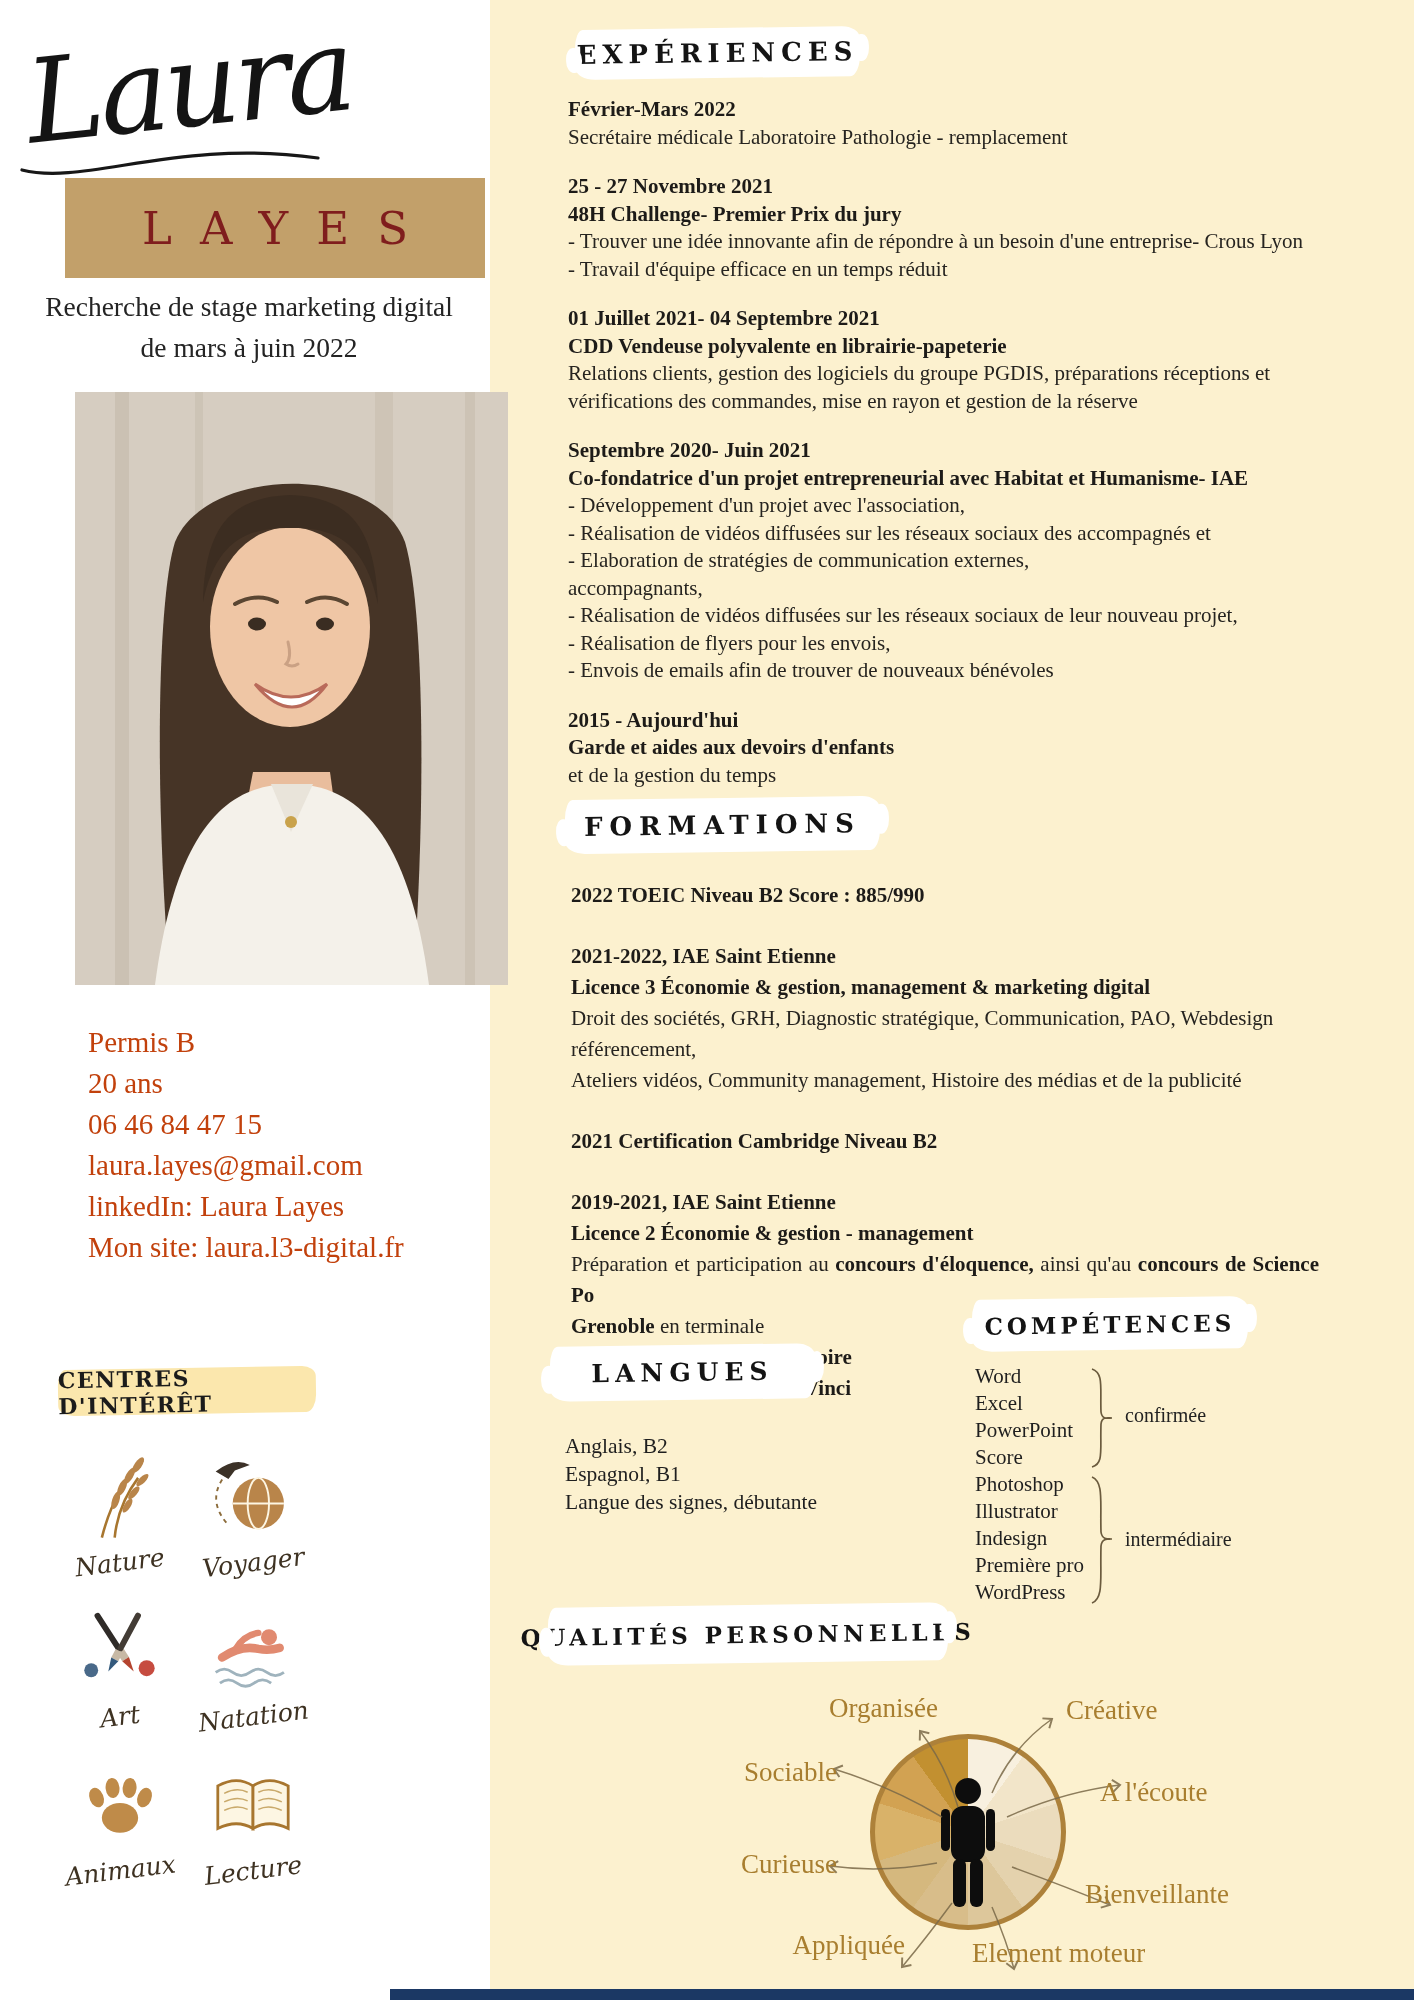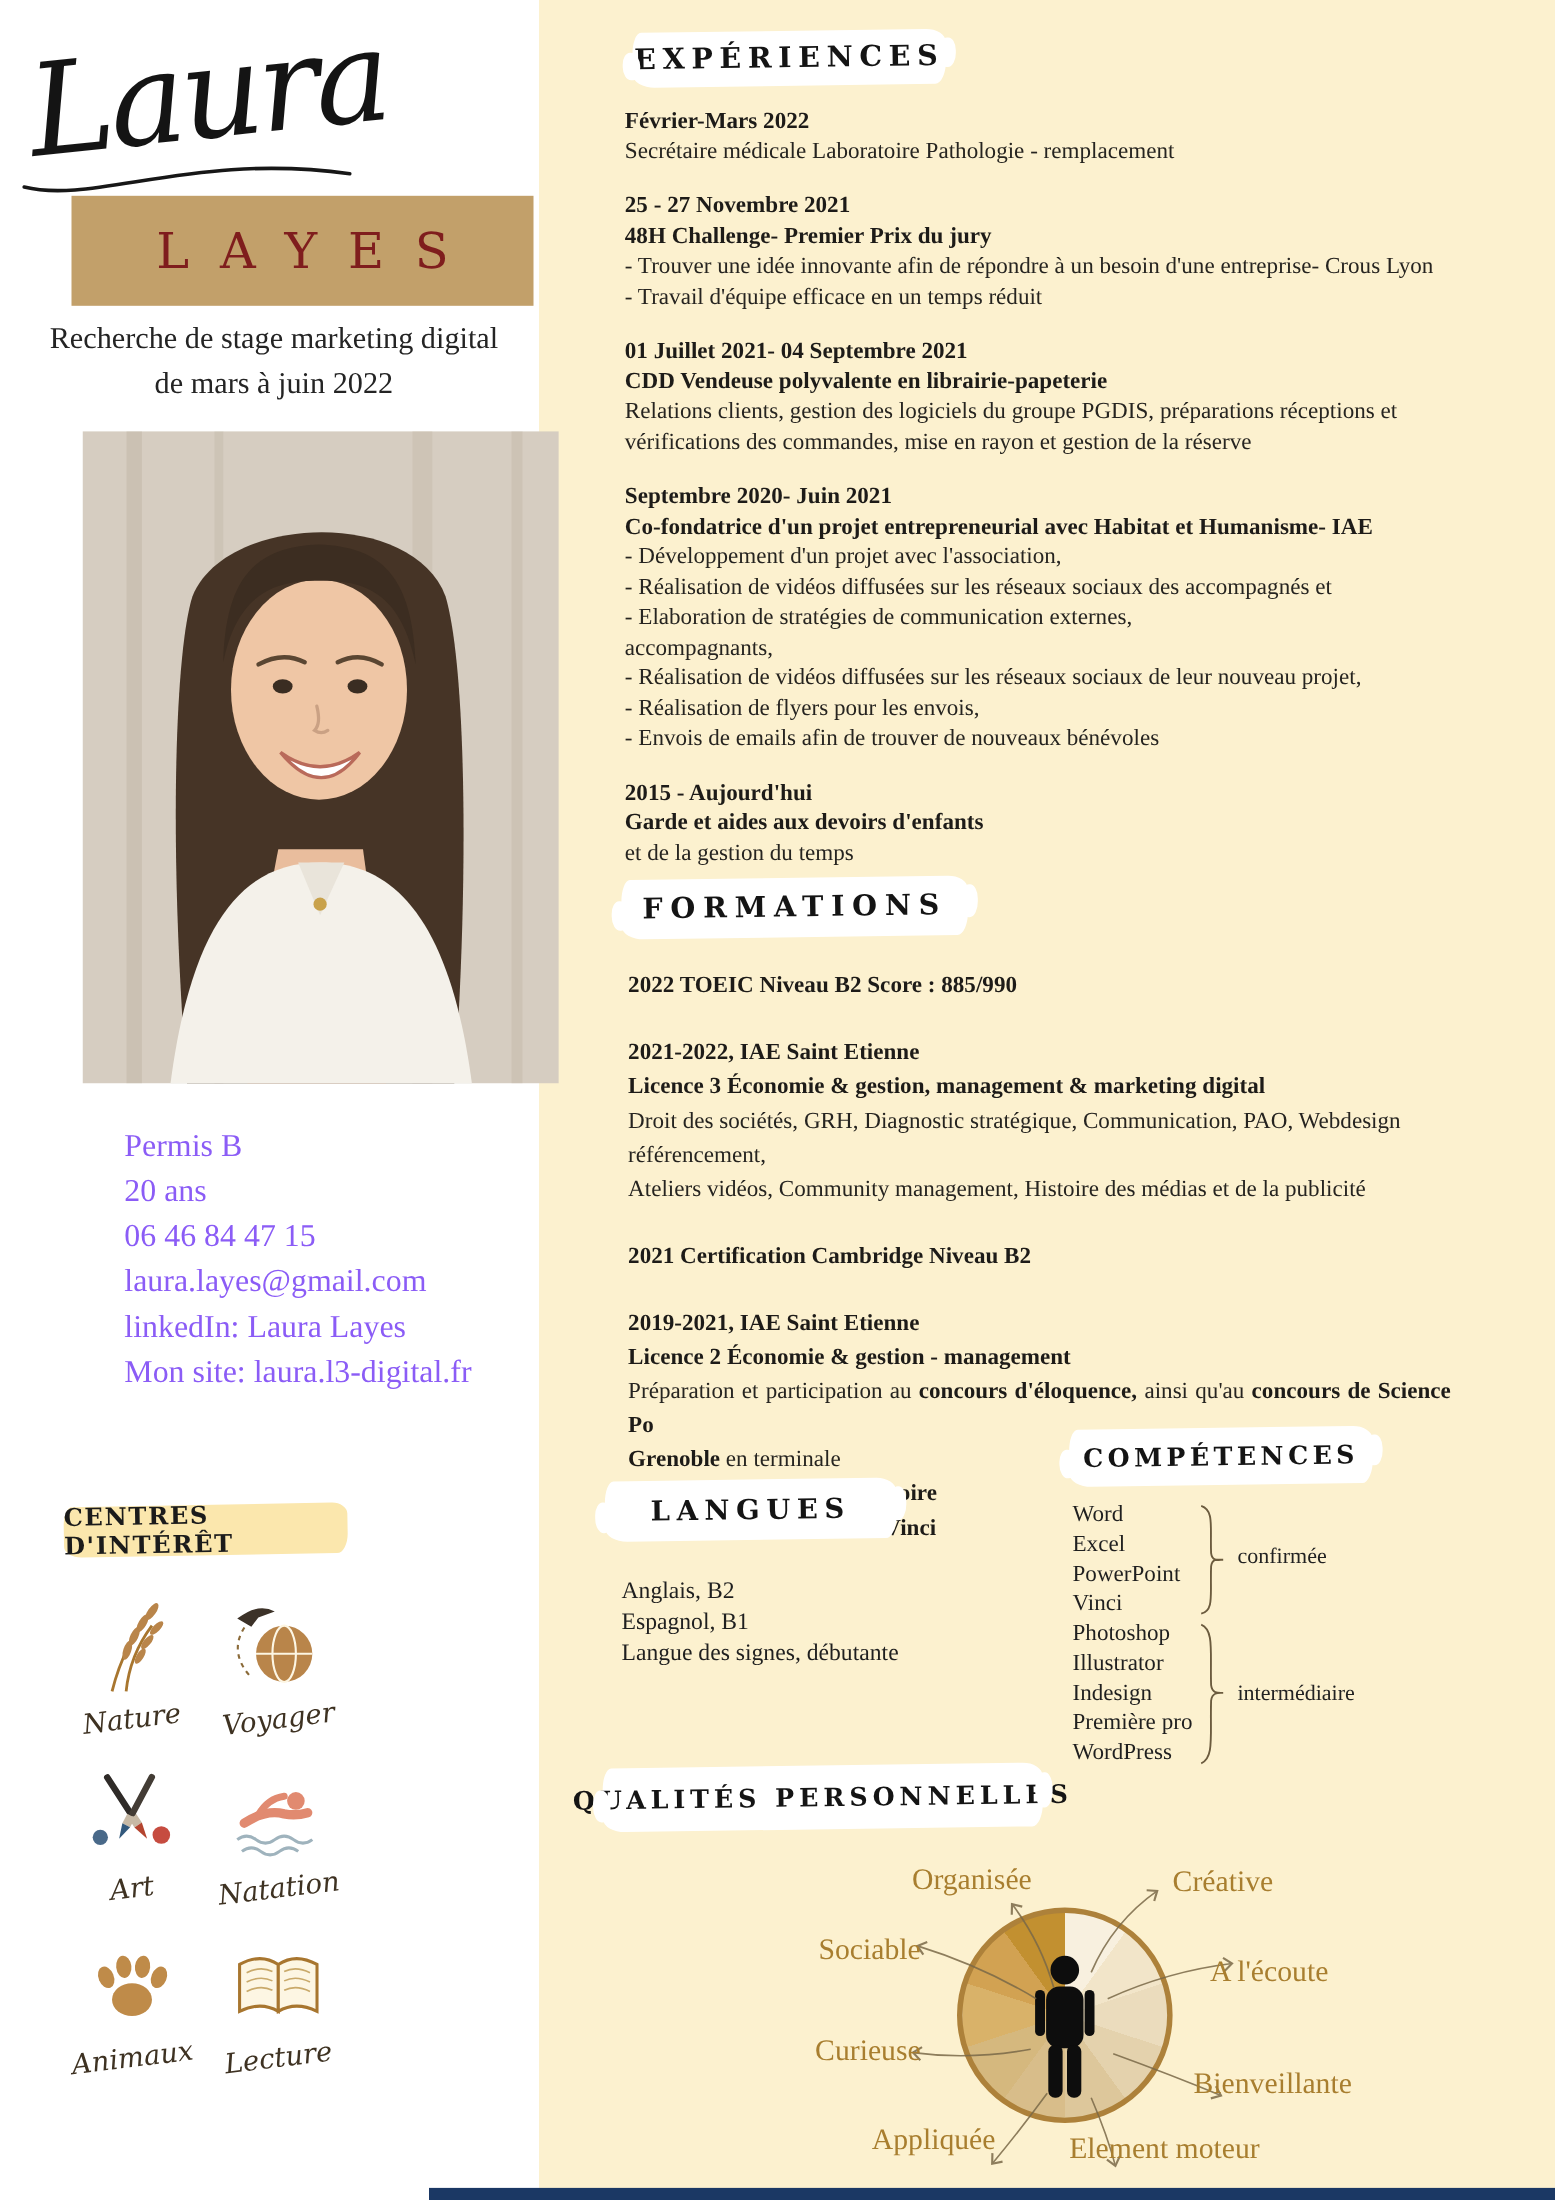--- a/index.html
+++ b/index.html
@@ -12,21 +12,21 @@
              font-style:italic;font-size:116px;color:#141414;transform:rotate(-6deg);
              letter-spacing:-4px;line-height:1;}
   .sig-swash{position:absolute;left:16px;top:126px;}
   .name-block{position:absolute;left:65px;top:178px;width:420px;height:100px;background:#c2a06a;
               display:flex;align-items:center;justify-content:center;}
   .name-caps{font-family:"DejaVu Serif",serif;font-size:45px;font-weight:400;color:#7f1d1d;
              letter-spacing:28px;padding-left:28px;}
   .objective{position:absolute;left:10px;top:286px;width:478px;text-align:center;
              font-size:27.5px;line-height:41px;color:#242424;}
   .photo{position:absolute;left:75px;top:392px;width:433px;height:593px;z-index:3;}
-  .contact{position:absolute;left:88px;top:1022px;font-size:29px;line-height:41px;color:#8b5cf6;margin-left:25px;}
+  .contact{position:absolute;left:88px;top:1022px;font-size:29px;line-height:41px;color:#c2410c;}
   .interests-title{position:absolute;left:58px;top:1368px;width:258px;height:46px;background:#fbe7ad;
                    transform:rotate(-1deg);display:flex;align-items:center;justify-content:center;
                    border-radius:8px 14px 10px 16px / 16px 10px 18px 10px;}
   .interests-title span{font-family:"DejaVu Serif",serif;font-size:22px;font-weight:600;
                         letter-spacing:1.5px;color:#1b1b1b;}
   .int-cell{position:absolute;width:120px;text-align:center;}
   .int-cell svg{display:block;margin:0 auto;}
   .int-label{font-family:"DejaVu Serif",serif;font-style:italic;font-size:25px;color:#3e3222;
              transform:rotate(-7deg);display:inline-block;margin-top:4px;}
 
@@ -310,21 +310,21 @@
       <div class="lang-item">Langue des signes, débutante</div>
     </div>
 
   <div class="brush brush-comp">
     <span class="t">COMPÉTENCES</span>
   </div>
   <div class="comp-items comp-a">
       <div class="comp-item">Word</div>
       <div class="comp-item">Excel</div>
       <div class="comp-item">PowerPoint</div>
-      <div class="comp-item">Vinci</div>
+      <div class="comp-item">Score</div>
     </div>
   <div class="comp-items comp-b">
       <div class="comp-item">Photoshop</div>
       <div class="comp-item">Illustrator</div>
       <div class="comp-item">Indesign</div>
       <div class="comp-item">Première pro</div>
       <div class="comp-item">WordPress</div>
     </div>
   <svg class="brace brace-a" width="30" height="104" viewBox="0 0 30 104">
     <path d="M4,3 C16,7 12,22 13,46 C14,54 20,52 24,52 C20,52 14,50 13,58 C12,84 16,98 4,101" stroke="#6b5b3e" fill="none" stroke-width="1.7"></path>

